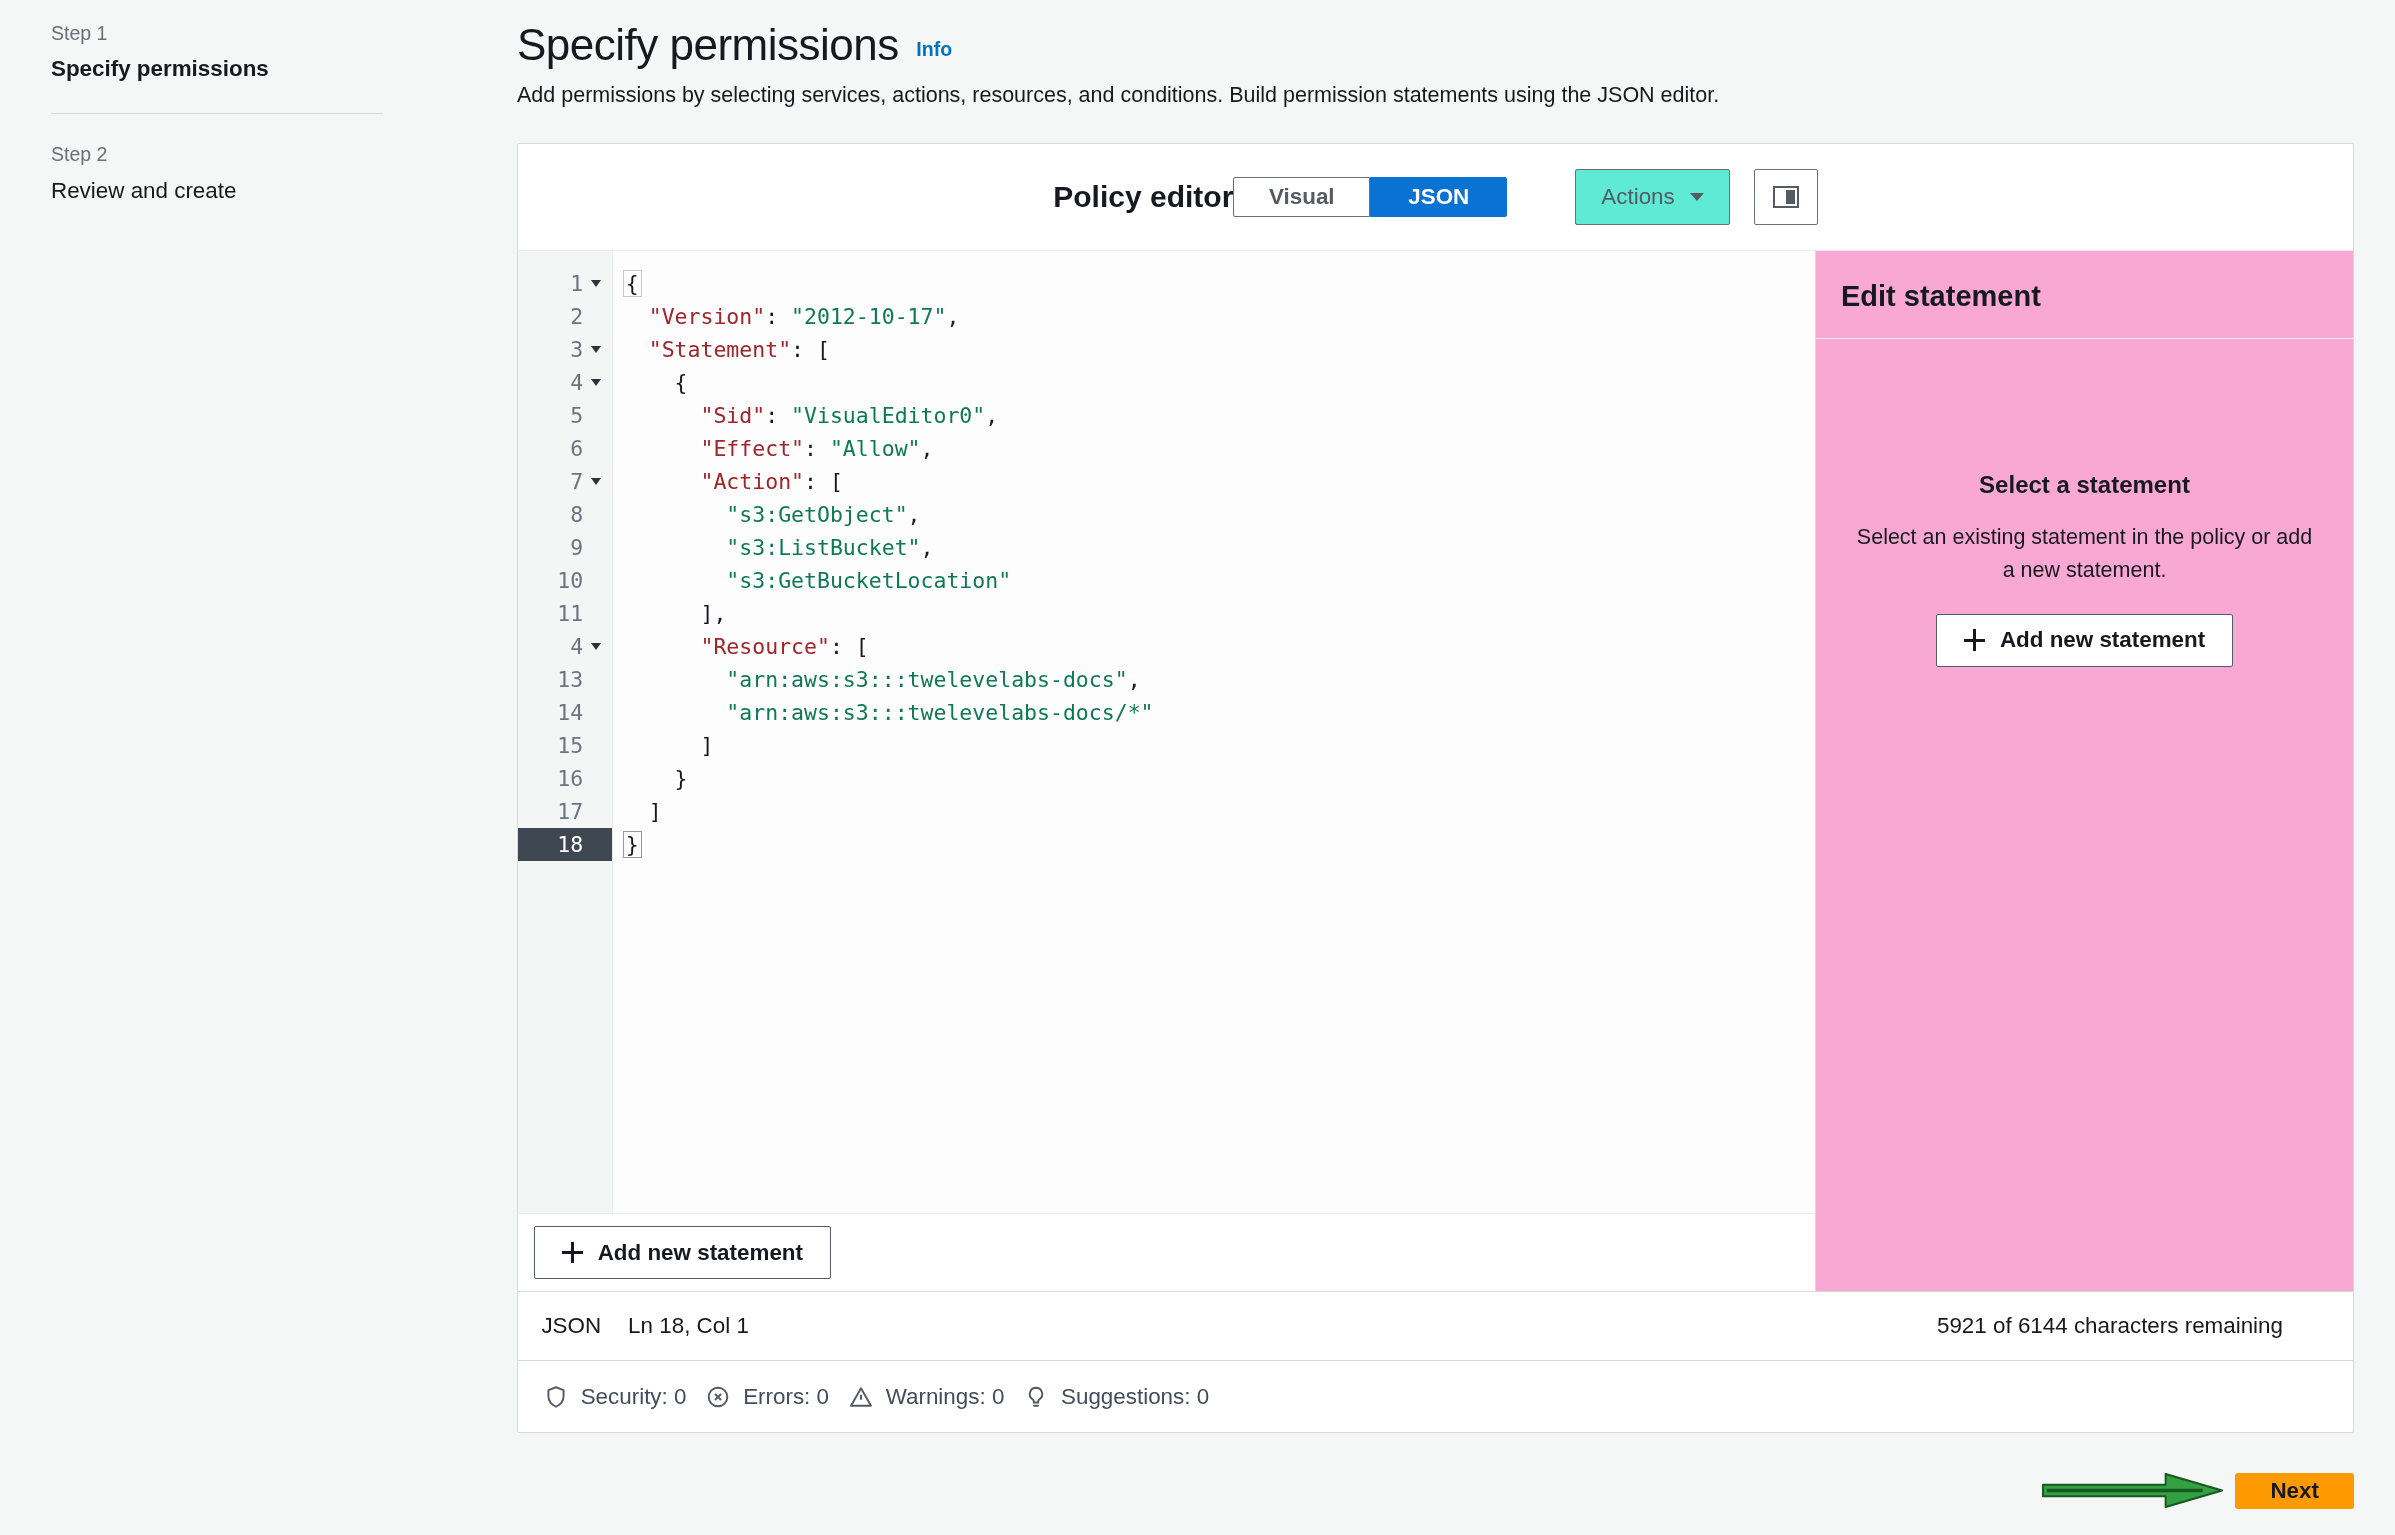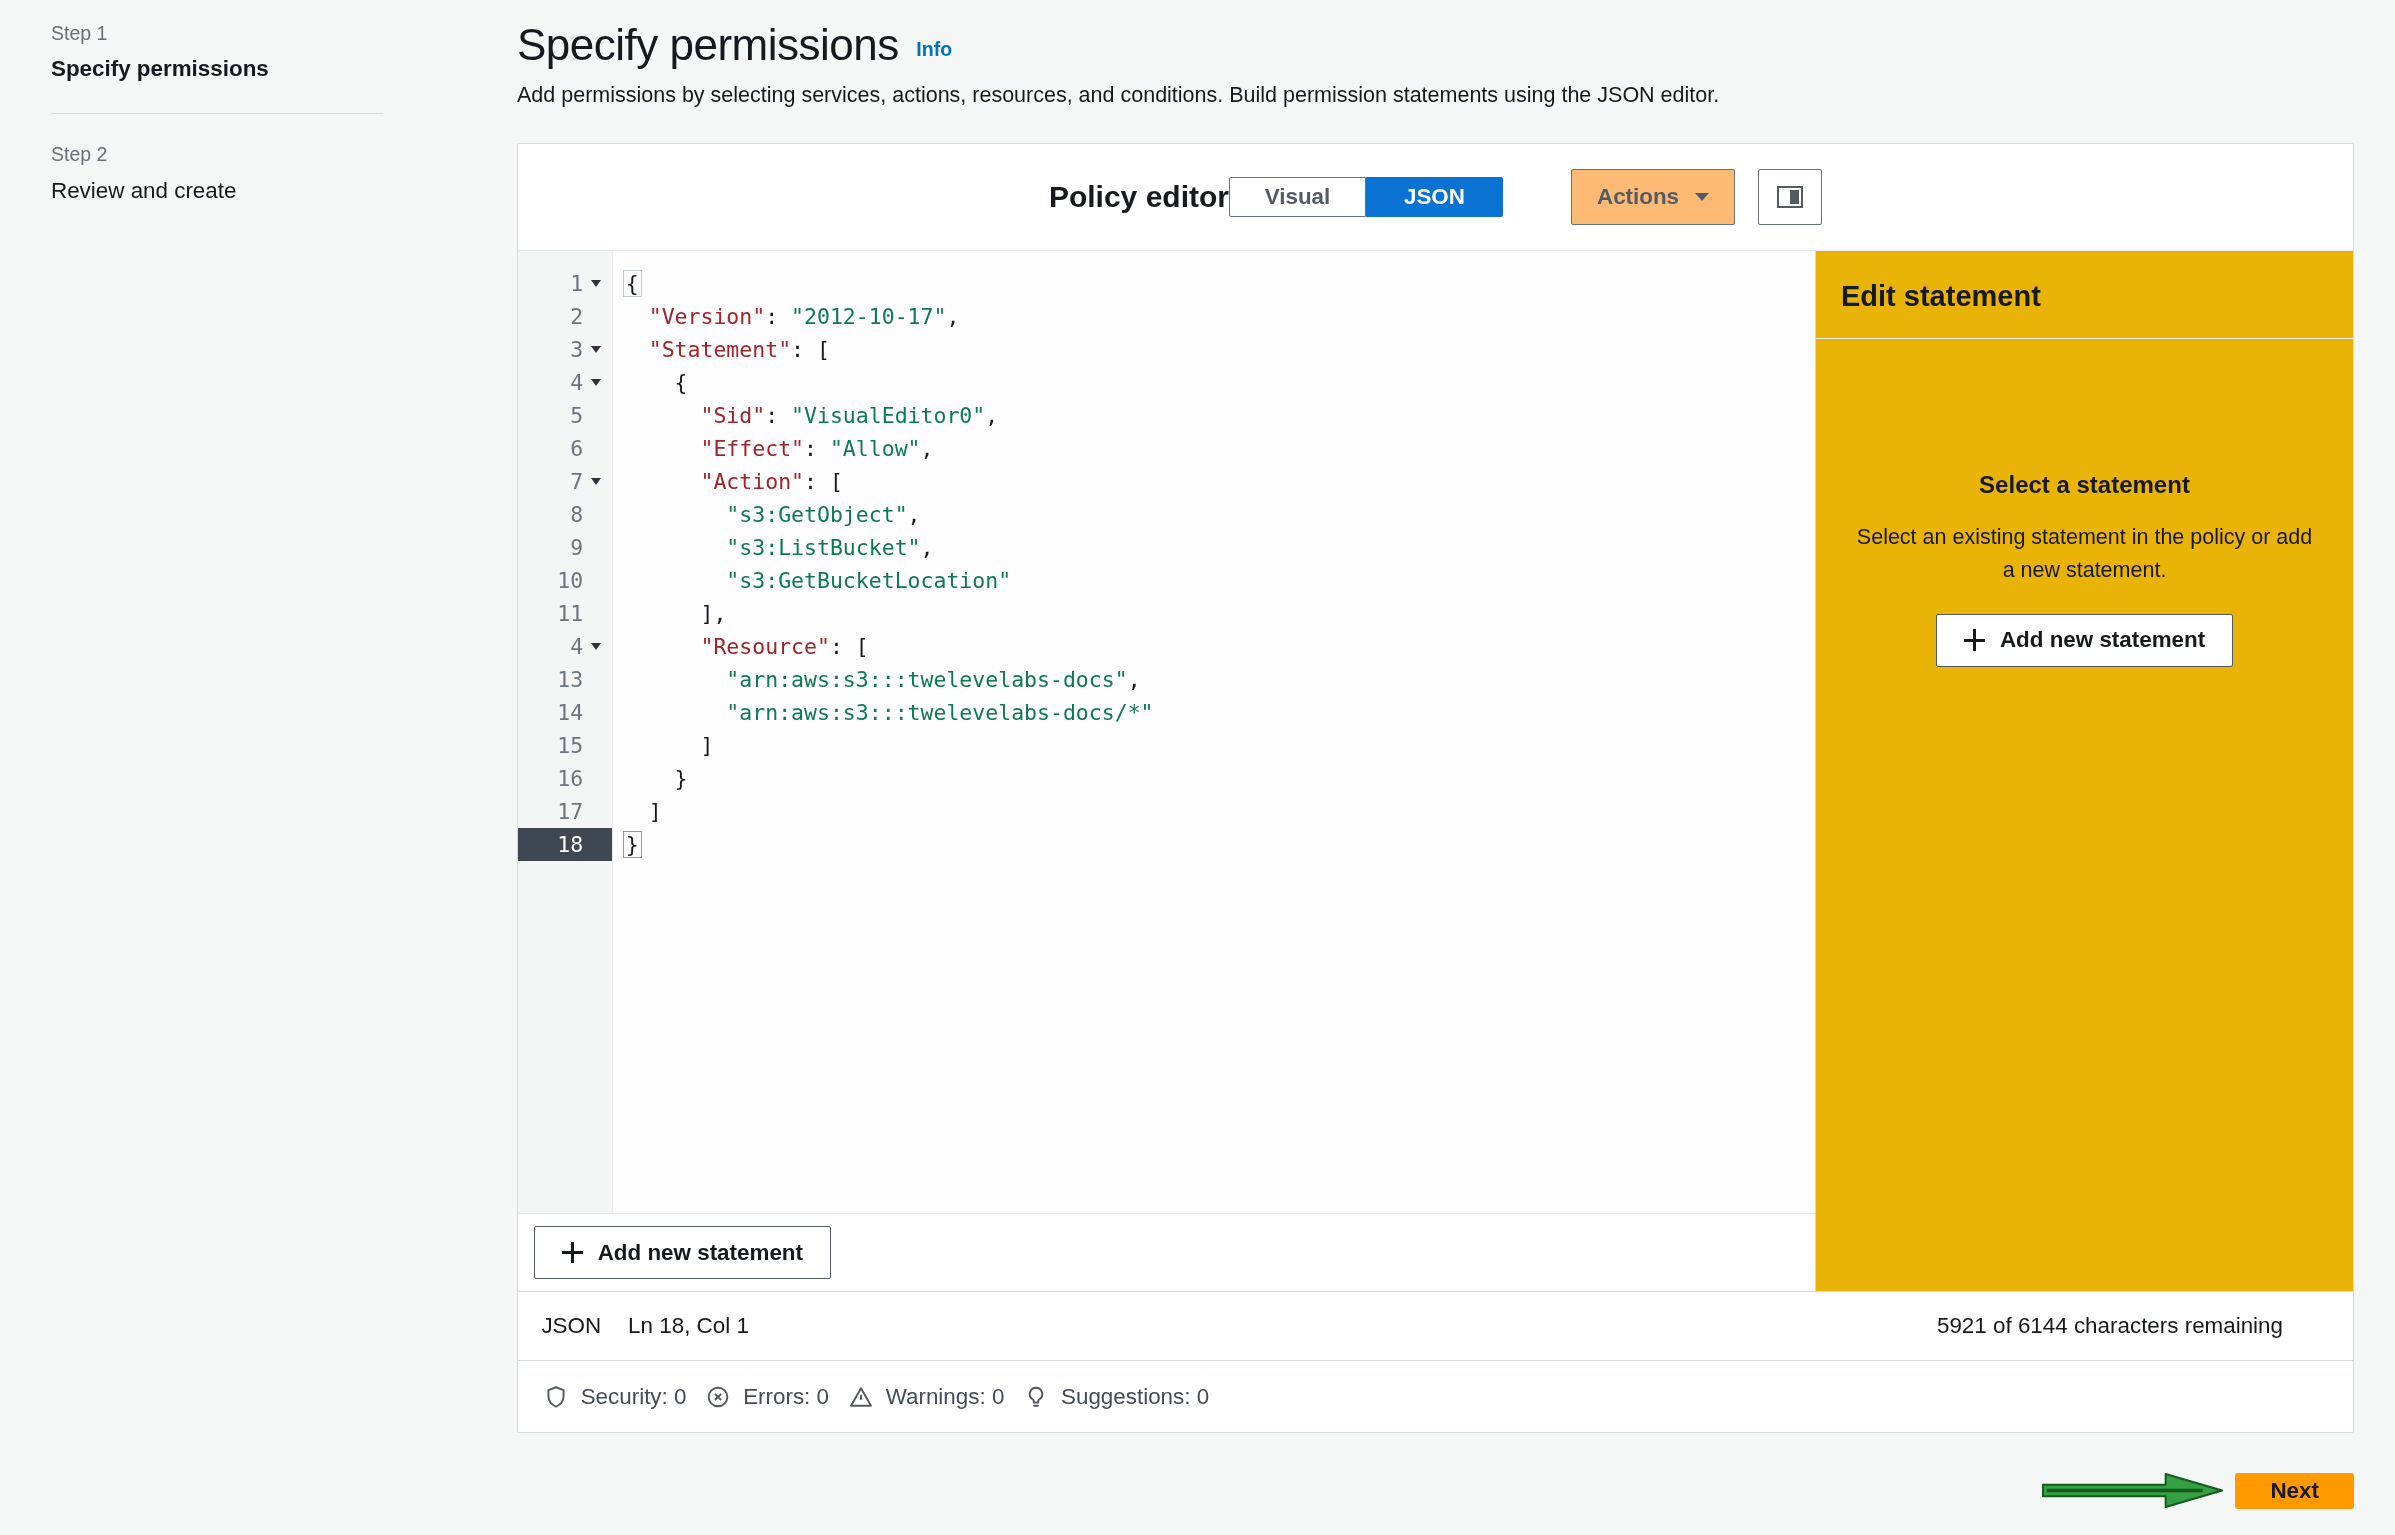--- a/index.html
+++ b/index.html
@@ -28,23 +28,23 @@
   .card { margin-top:35px; background:#fff; border:1px solid #d5dbdb; border-radius:2px; }
   .card-header { height:107px; display:flex; align-items:center; justify-content:center;
                  padding:0 33px; border-bottom:1px solid #eaeded; }
   .card-title { font-size:30px; font-weight:bold; }
   .header-controls { display:flex; align-items:center; }
   .segmented { display:flex; }
   .seg-btn { height:40px; min-width:137px; display:flex; align-items:center; justify-content:center;
              font-size:22.4px; font-weight:bold; cursor:pointer; }
   .seg-visual { background:#fff; border:1px solid #687078; color:#545b64; border-radius:2px 0 0 2px; }
   .seg-json  { background:#0972d3; border:1px solid #0972d3; color:#fff; border-radius:0 2px 2px 0; }
-  .actions-btn { margin-left:68px; height:56px; padding:0 25px; background:#fdba74;
+  .actions-btn { margin-left:68px; height:56px; padding:0 25px; background:#5eead4;
                  border:1px solid #687078; border-radius:2px; color:#545b64;
-                 font-size:22.4px; font-weight:bold; display:flex; align-items:center; gap:15.6px; cursor:pointer; }
+                 font-size:22.4px; font-weight:normal; display:flex; align-items:center; gap:15.6px; cursor:pointer; }
   .caret-down { width:0; height:0; border-left:7.8px solid transparent; border-right:7.8px solid transparent;
                 border-top:8.8px solid #545b64; }
   .icon-btn { margin-left:23.4px; width:64px; height:56px; background:#fff; border:1px solid #687078;
               border-radius:2px; display:flex; align-items:center; justify-content:center; cursor:pointer; }
   .expand-glyph { width:26px; height:22.4px; border:2px solid #545b64; position:relative; }
   .expand-glyph::after { content:""; position:absolute; top:2px; bottom:2px; right:2px; width:8.8px; background:#545b64; }
 
   
   .editor-body { display:flex; align-items:stretch; }
   .editor-left { flex:1; min-width:0; display:flex; flex-direction:column; }
@@ -68,21 +68,21 @@
   .add-row { border-top:1px solid #eaeded; height:78px; display:flex; align-items:center; padding-left:15.6px; }
 
   .btn-secondary { display:inline-flex; align-items:center; gap:14.6px; height:53px; padding:0 27px;
                    background:#fff; border:1px solid #545b64; border-radius:2px;
                    font-size:22.4px; font-weight:bold; color:#16191f; cursor:pointer; }
   .plus-icon { position:relative; width:21.5px; height:21.5px; flex:none; }
   .plus-icon::before { content:""; position:absolute; left:0; right:0; top:50%; height:2.9px; margin-top:-1.5px; background:#16191f; }
   .plus-icon::after  { content:""; position:absolute; top:0; bottom:0; left:50%; width:2.9px; margin-left:-1.5px; background:#16191f; }
 
   
-  .right-panel { width:538px; border-left:1px solid #d5dbdb; display:flex; flex-direction:column; background:#eab308; }
+  .right-panel { width:538px; border-left:1px solid #d5dbdb; display:flex; flex-direction:column; background:#f9a8d4; }
   .panel-header { padding:29px 25px 25px; font-size:29px; font-weight:bold; border-bottom:1px solid #eaeded; }
   .panel-content { text-align:center; padding:132px 35px 0; }
   .panel-heading { font-size:24px; font-weight:bold; margin-bottom:21.5px; }
   .panel-desc { font-size:21.5px; line-height:33px; margin:0 auto 27px; max-width:458px; }
 
   
   .status-row { border-top:1px solid #d5dbdb; height:69px; display:flex; align-items:center;
                 justify-content:space-between; padding:0 70px 0 23.4px; font-size:22.4px; }
   .status-left { display:flex; align-items:center; gap:27px; }
   .problems-row { border-top:1px solid #d5dbdb; height:72px; display:flex; align-items:center;

